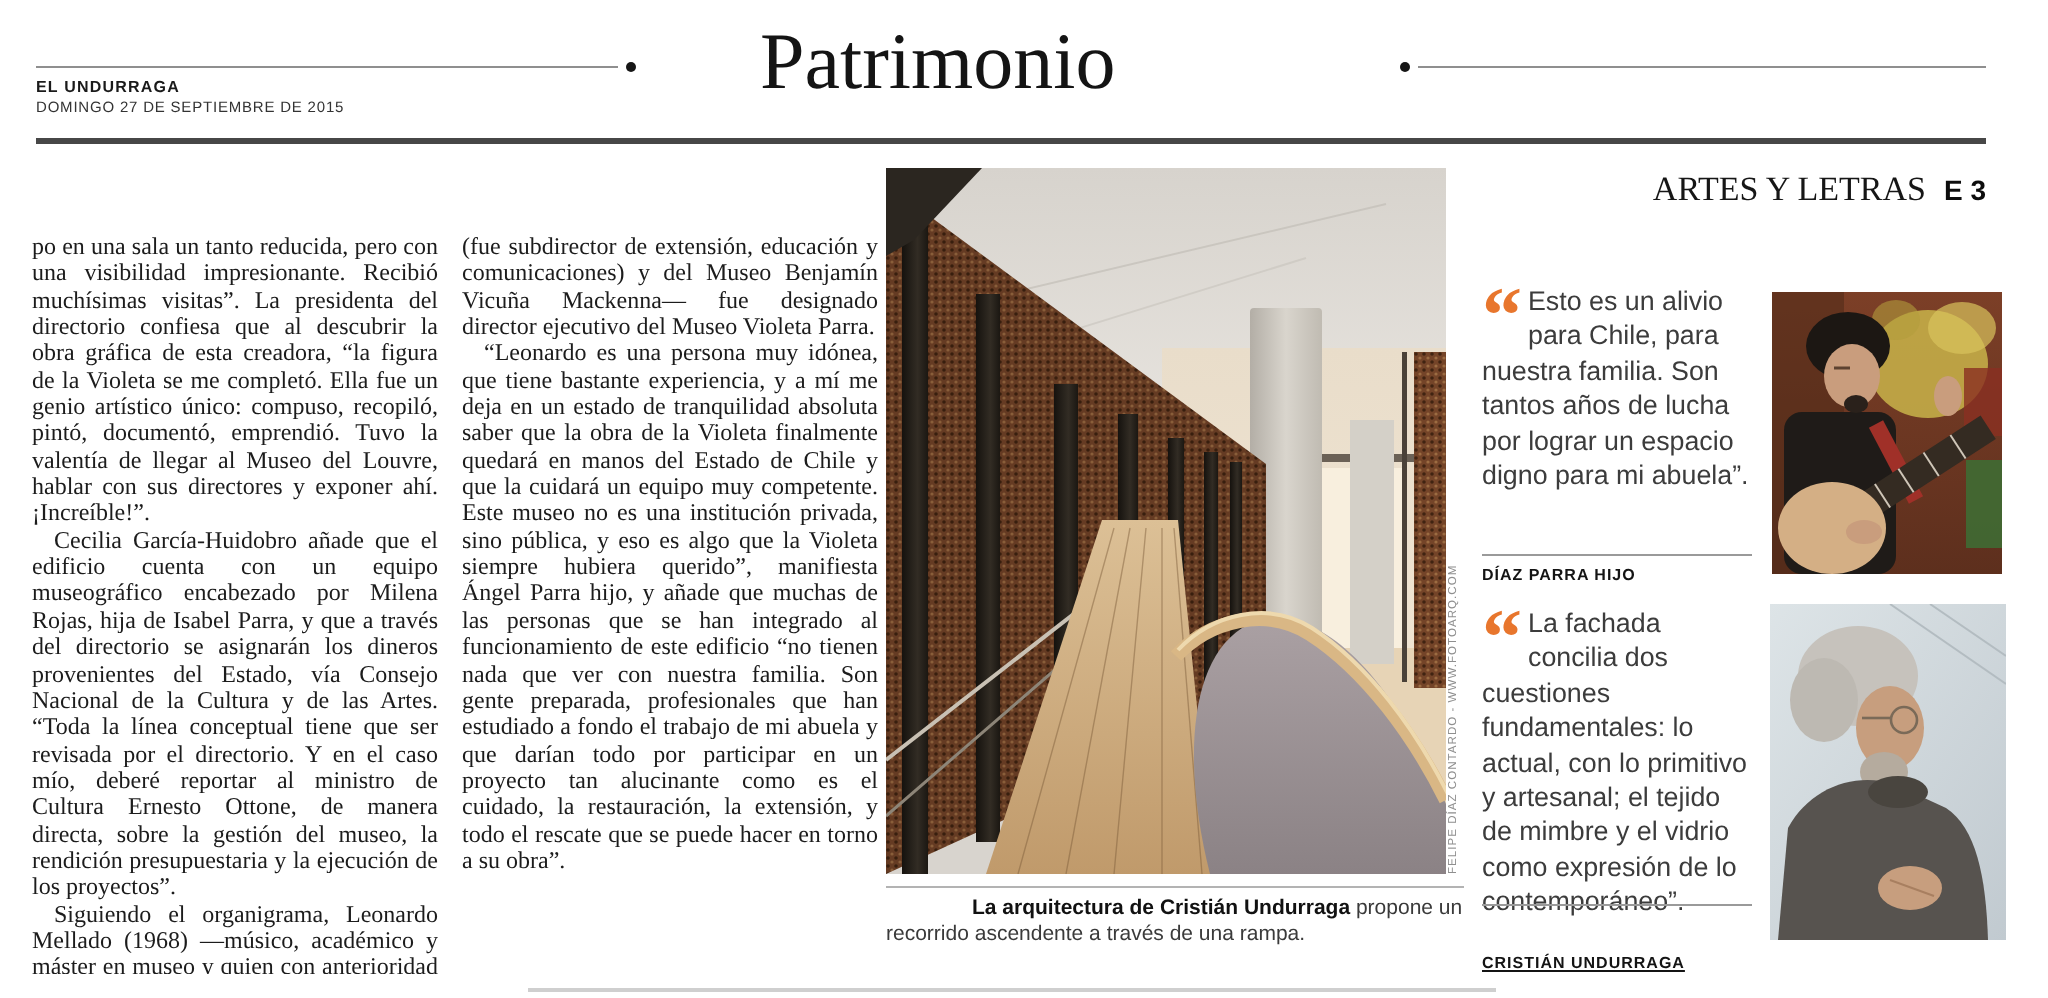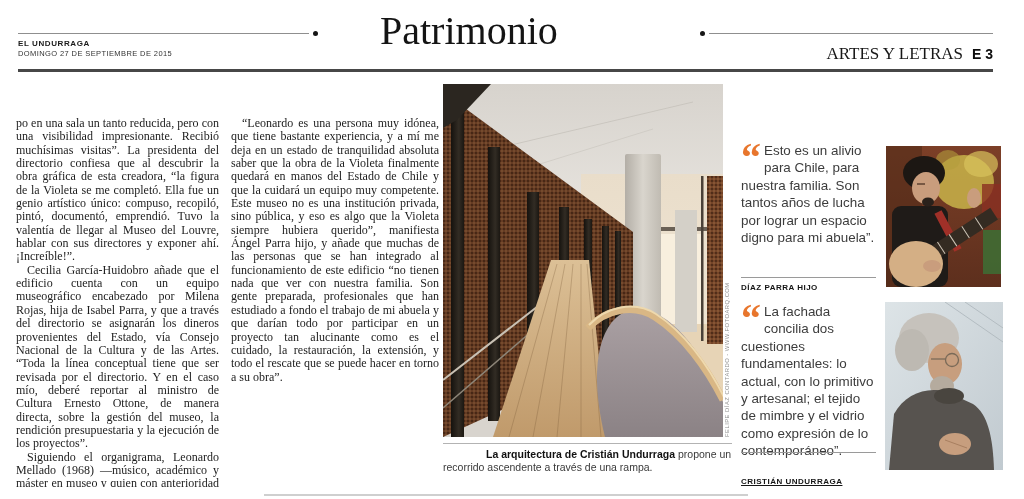--- a/index.html
+++ b/index.html
@@ -9,21 +9,21 @@
 
   
   .rule-thin{height:1px;background:#8f8f8f;}
   .dot{width:5px;height:5px;border-radius:50%;background:#161616;}
   .pub{font-family:"Liberation Sans",sans-serif;font-weight:bold;font-size:8px;
        letter-spacing:.6px;color:#1a1a1a;}
   .date{font-family:"Liberation Sans",sans-serif;font-size:7.5px;letter-spacing:.4px;color:#333;}
   .section-title{font-family:"Liberation Serif",serif;font-size:40px;color:#141414;
        line-height:1;}
   .section-right{font-family:"Liberation Serif",serif;font-size:17px;color:#161616;
-       white-space:nowrap;text-align:right;}
+       white-space:nowrap;text-align:right;margin-top:41px;}
   .page-num{font-family:"Liberation Sans",sans-serif;font-weight:bold;font-size:14px;
        margin-left:9px;color:#0d0d0d;}
   .rule-thick{height:3px;background:#474747;}
 
   
   .col{font-size:12px;line-height:13.35px;text-align:justify;overflow:hidden;}
   .col p{margin:0;}
   .col p.ind{text-indent:11px;}
 
   
@@ -67,20 +67,21 @@
 
   <div class="abs rule-thick" style="left:18px;top:69px;width:975px;"></div>
 
   <div class="abs col" style="left:16px;top:117px;width:203px;height:370px;">
     <p>po en una sala un tanto reducida, pero con una visibilidad impresionante. Recibió muchísimas visitas”. La presidenta del directorio confiesa que al descubrir la obra gráfica de esta creadora, “la figura de la Violeta se me completó. Ella fue un genio artístico único: compuso, recopiló, pintó, documentó, emprendió. Tuvo la valentía de llegar al Museo del Louvre, hablar con sus directores y exponer ahí. ¡Increíble!”.</p>
     <p class="ind">Cecilia García-Huidobro añade que el edificio cuenta con un equipo museográfico encabezado por Milena Rojas, hija de Isabel Parra, y que a través del directorio se asignarán los dineros provenientes del Estado, vía Consejo Nacional de la Cultura y de las Artes. “Toda la línea conceptual tiene que ser revisada por el directorio. Y en el caso mío, deberé reportar al ministro de Cultura Ernesto Ottone, de manera directa, sobre la gestión del museo, la rendición presupuestaria y la ejecución de los proyectos”.</p>
     <p class="ind">Siguiendo el organigrama, Leonardo Mellado (1968) —músico, académico y máster en museo y quien con anterioridad integró los equipos del Museo Histórico</p>
   </div>
 
   <div class="abs col" style="left:231px;top:117px;width:208px;height:370px;">
+    <p>(fue subdirector de extensión, educación y comunicaciones) y del Museo Benjamín Vicuña Mackenna— fue designado director ejecutivo del Museo Violeta Parra.</p>
     <p class="ind">“Leonardo es una persona muy idónea, que tiene bastante experiencia, y a mí me deja en un estado de tranquilidad absoluta saber que la obra de la Violeta finalmente quedará en manos del Estado de Chile y que la cuidará un equipo muy competente. Este museo no es una institución privada, sino pública, y eso es algo que la Violeta siempre hubiera querido”, manifiesta Ángel Parra hijo, y añade que muchas de las personas que se han integrado al funcionamiento de este edificio “no tienen nada que ver con nuestra familia. Son gente preparada, profesionales que han estudiado a fondo el trabajo de mi abuela y que darían todo por participar en un proyecto tan alucinante como es el cuidado, la restauración, la extensión, y todo el rescate que se puede hacer en torno a su obra”.</p>
   </div>
 
   <div class="abs photo" style="left:443px;top:84px;width:280px;height:353px;">
     <svg width="280" height="353" viewBox="0 0 280 353">
       <defs>
         <linearGradient id="gCeil" x1="0" y1="0" x2="0" y2="1">
           <stop offset="0" stop-color="#d7d3cd"></stop>
             <stop offset="1" stop-color="#efece7"></stop>
         </linearGradient>

